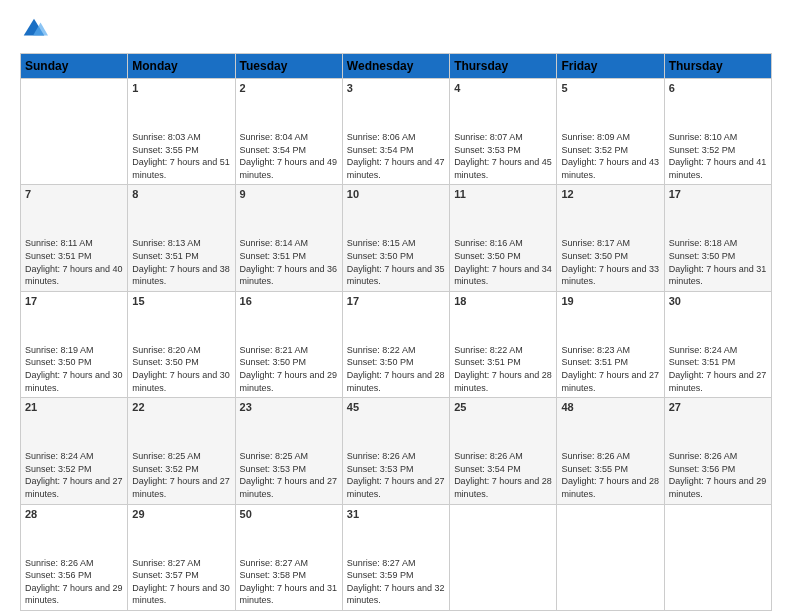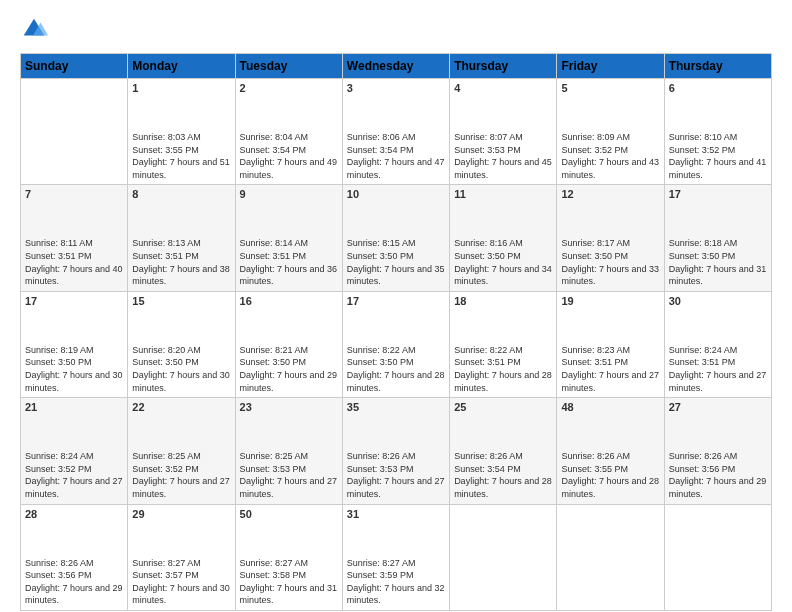--- a/index.html
+++ b/index.html
@@ -231,21 +231,21 @@
           </td>
           <td>
             <span class="day-num">22</span>
             <div class="day-info">Sunrise: 8:25 AM<br>Sunset: 3:52 PM<br>Daylight: 7 hours and 27 minutes.</div>
           </td>
           <td>
             <span class="day-num">23</span>
             <div class="day-info">Sunrise: 8:25 AM<br>Sunset: 3:53 PM<br>Daylight: 7 hours and 27 minutes.</div>
           </td>
           <td>
-            <span class="day-num">35</span>
+            <span class="day-num">45</span>
             <div class="day-info">Sunrise: 8:26 AM<br>Sunset: 3:53 PM<br>Daylight: 7 hours and 27 minutes.</div>
           </td>
           <td>
             <span class="day-num">25</span>
             <div class="day-info">Sunrise: 8:26 AM<br>Sunset: 3:54 PM<br>Daylight: 7 hours and 28 minutes.</div>
           </td>
           <td>
             <span class="day-num">48</span>
             <div class="day-info">Sunrise: 8:26 AM<br>Sunset: 3:55 PM<br>Daylight: 7 hours and 28 minutes.</div>
           </td>

